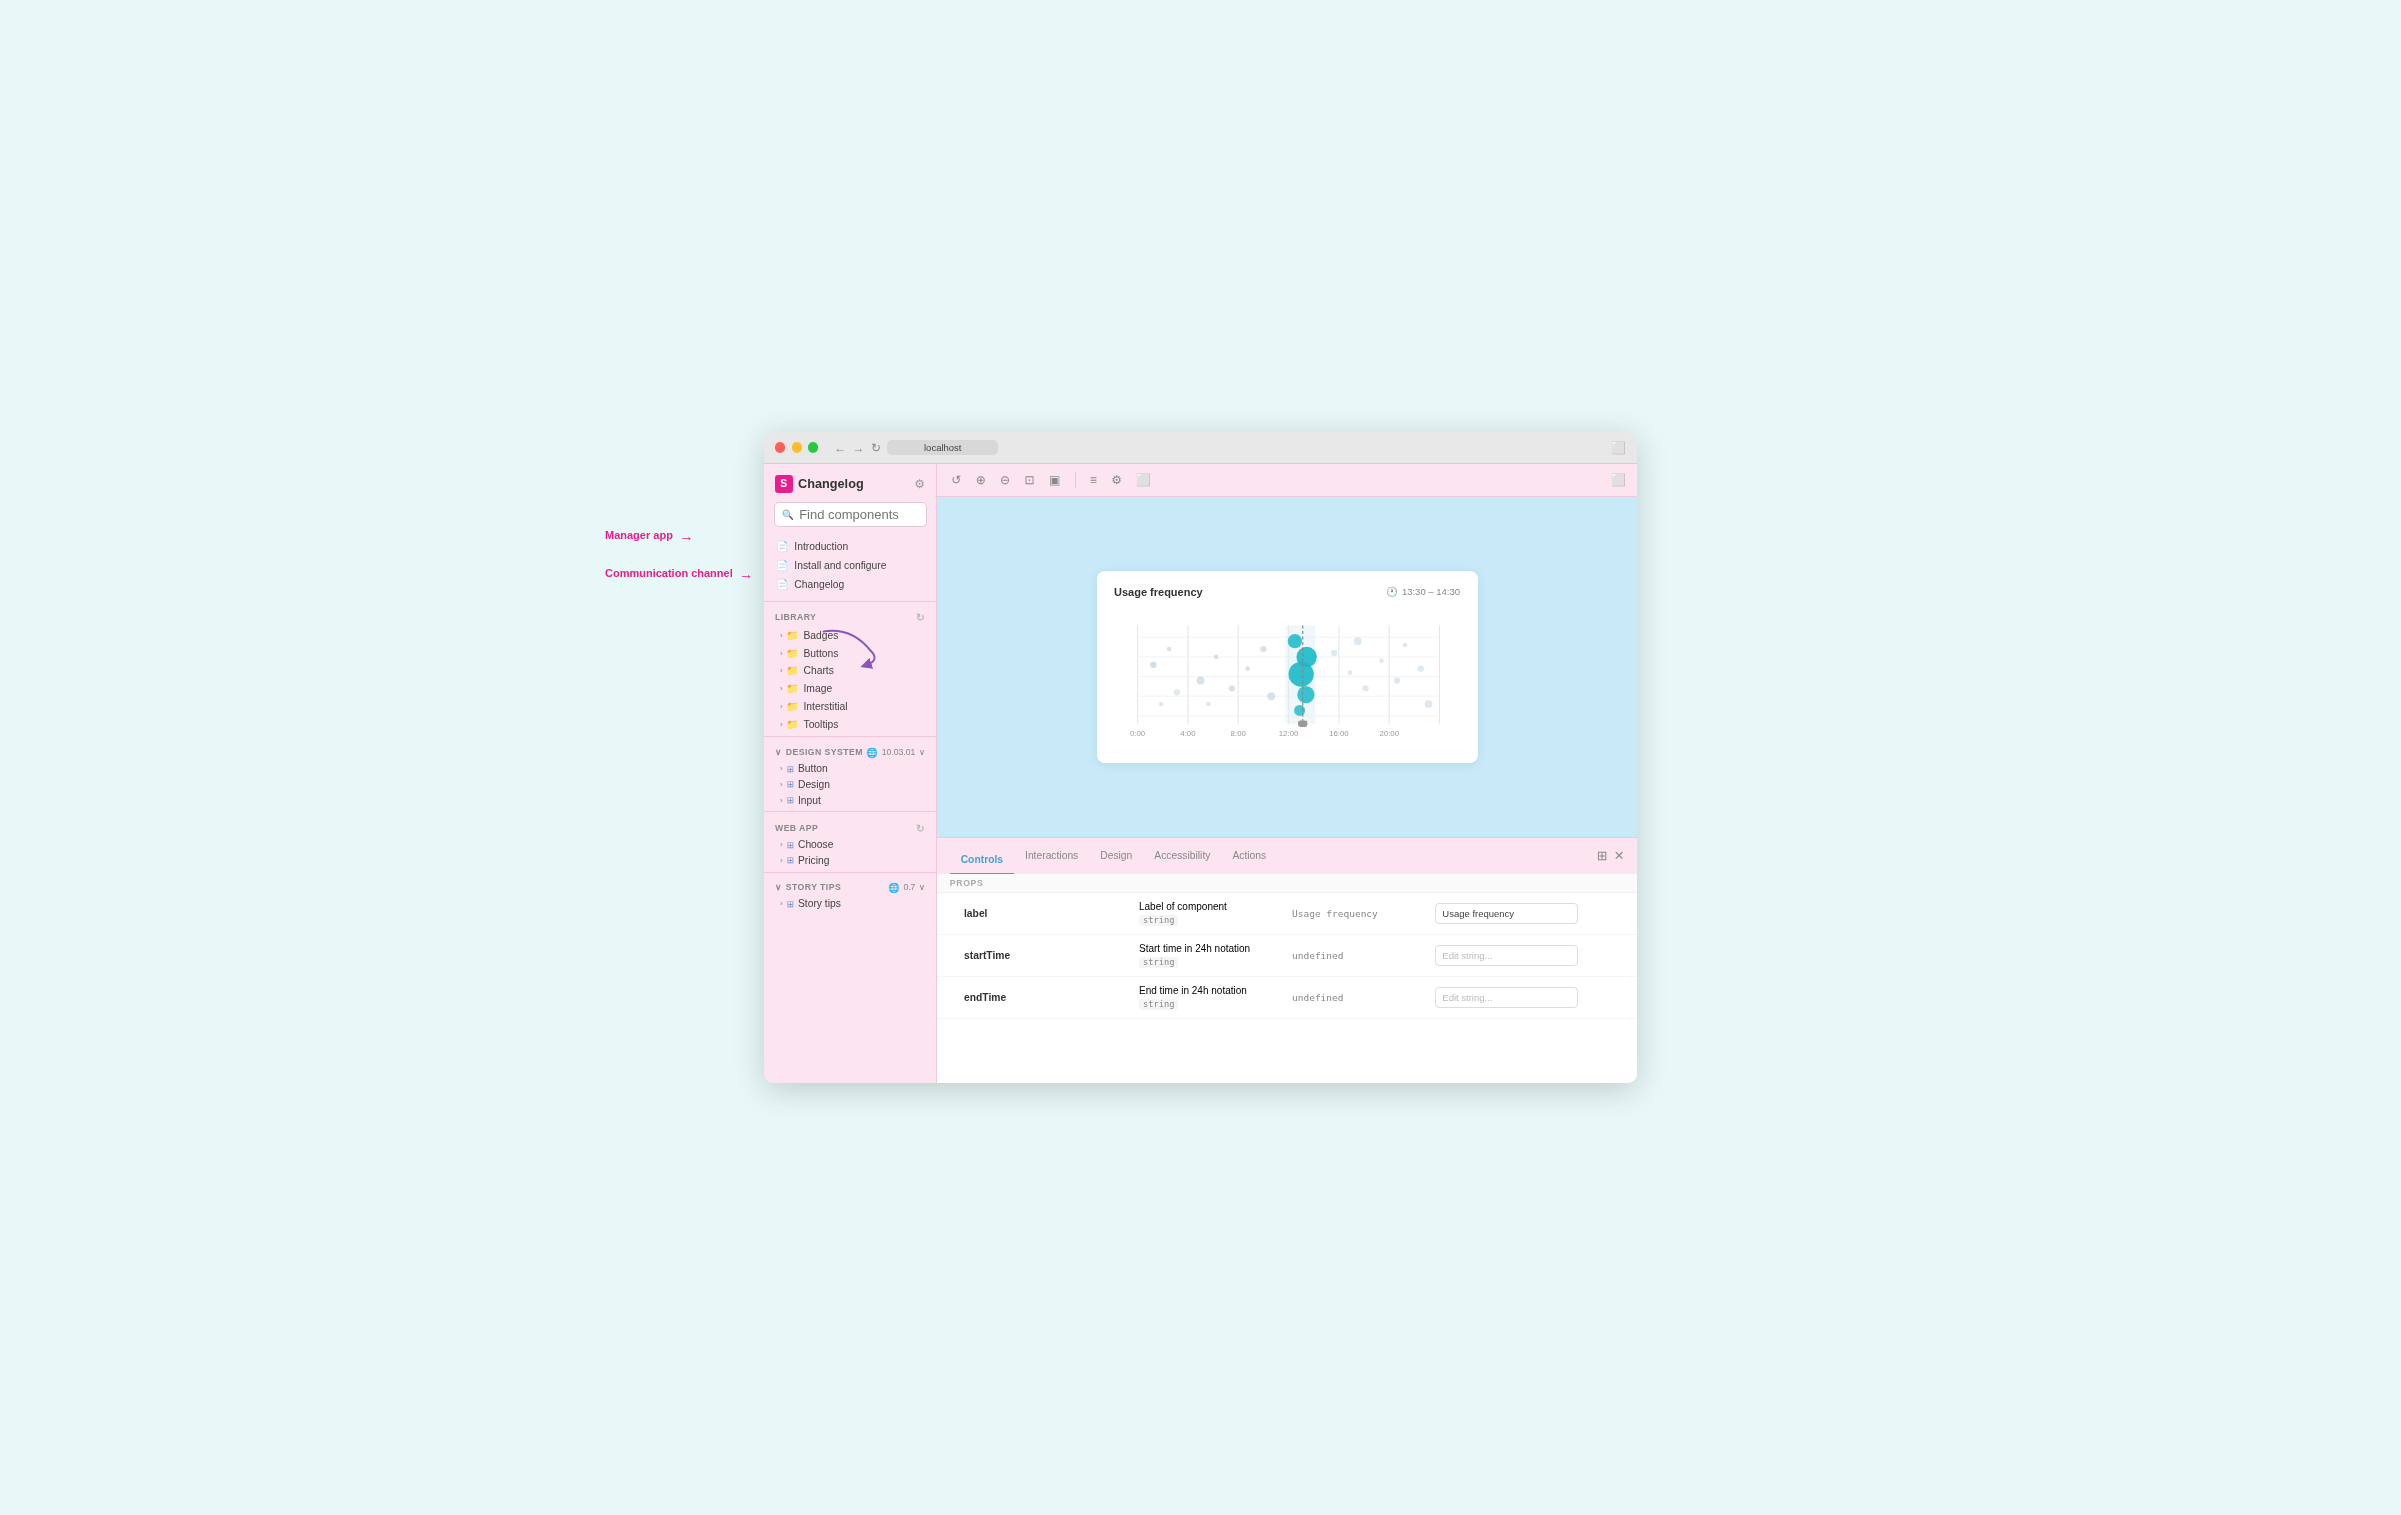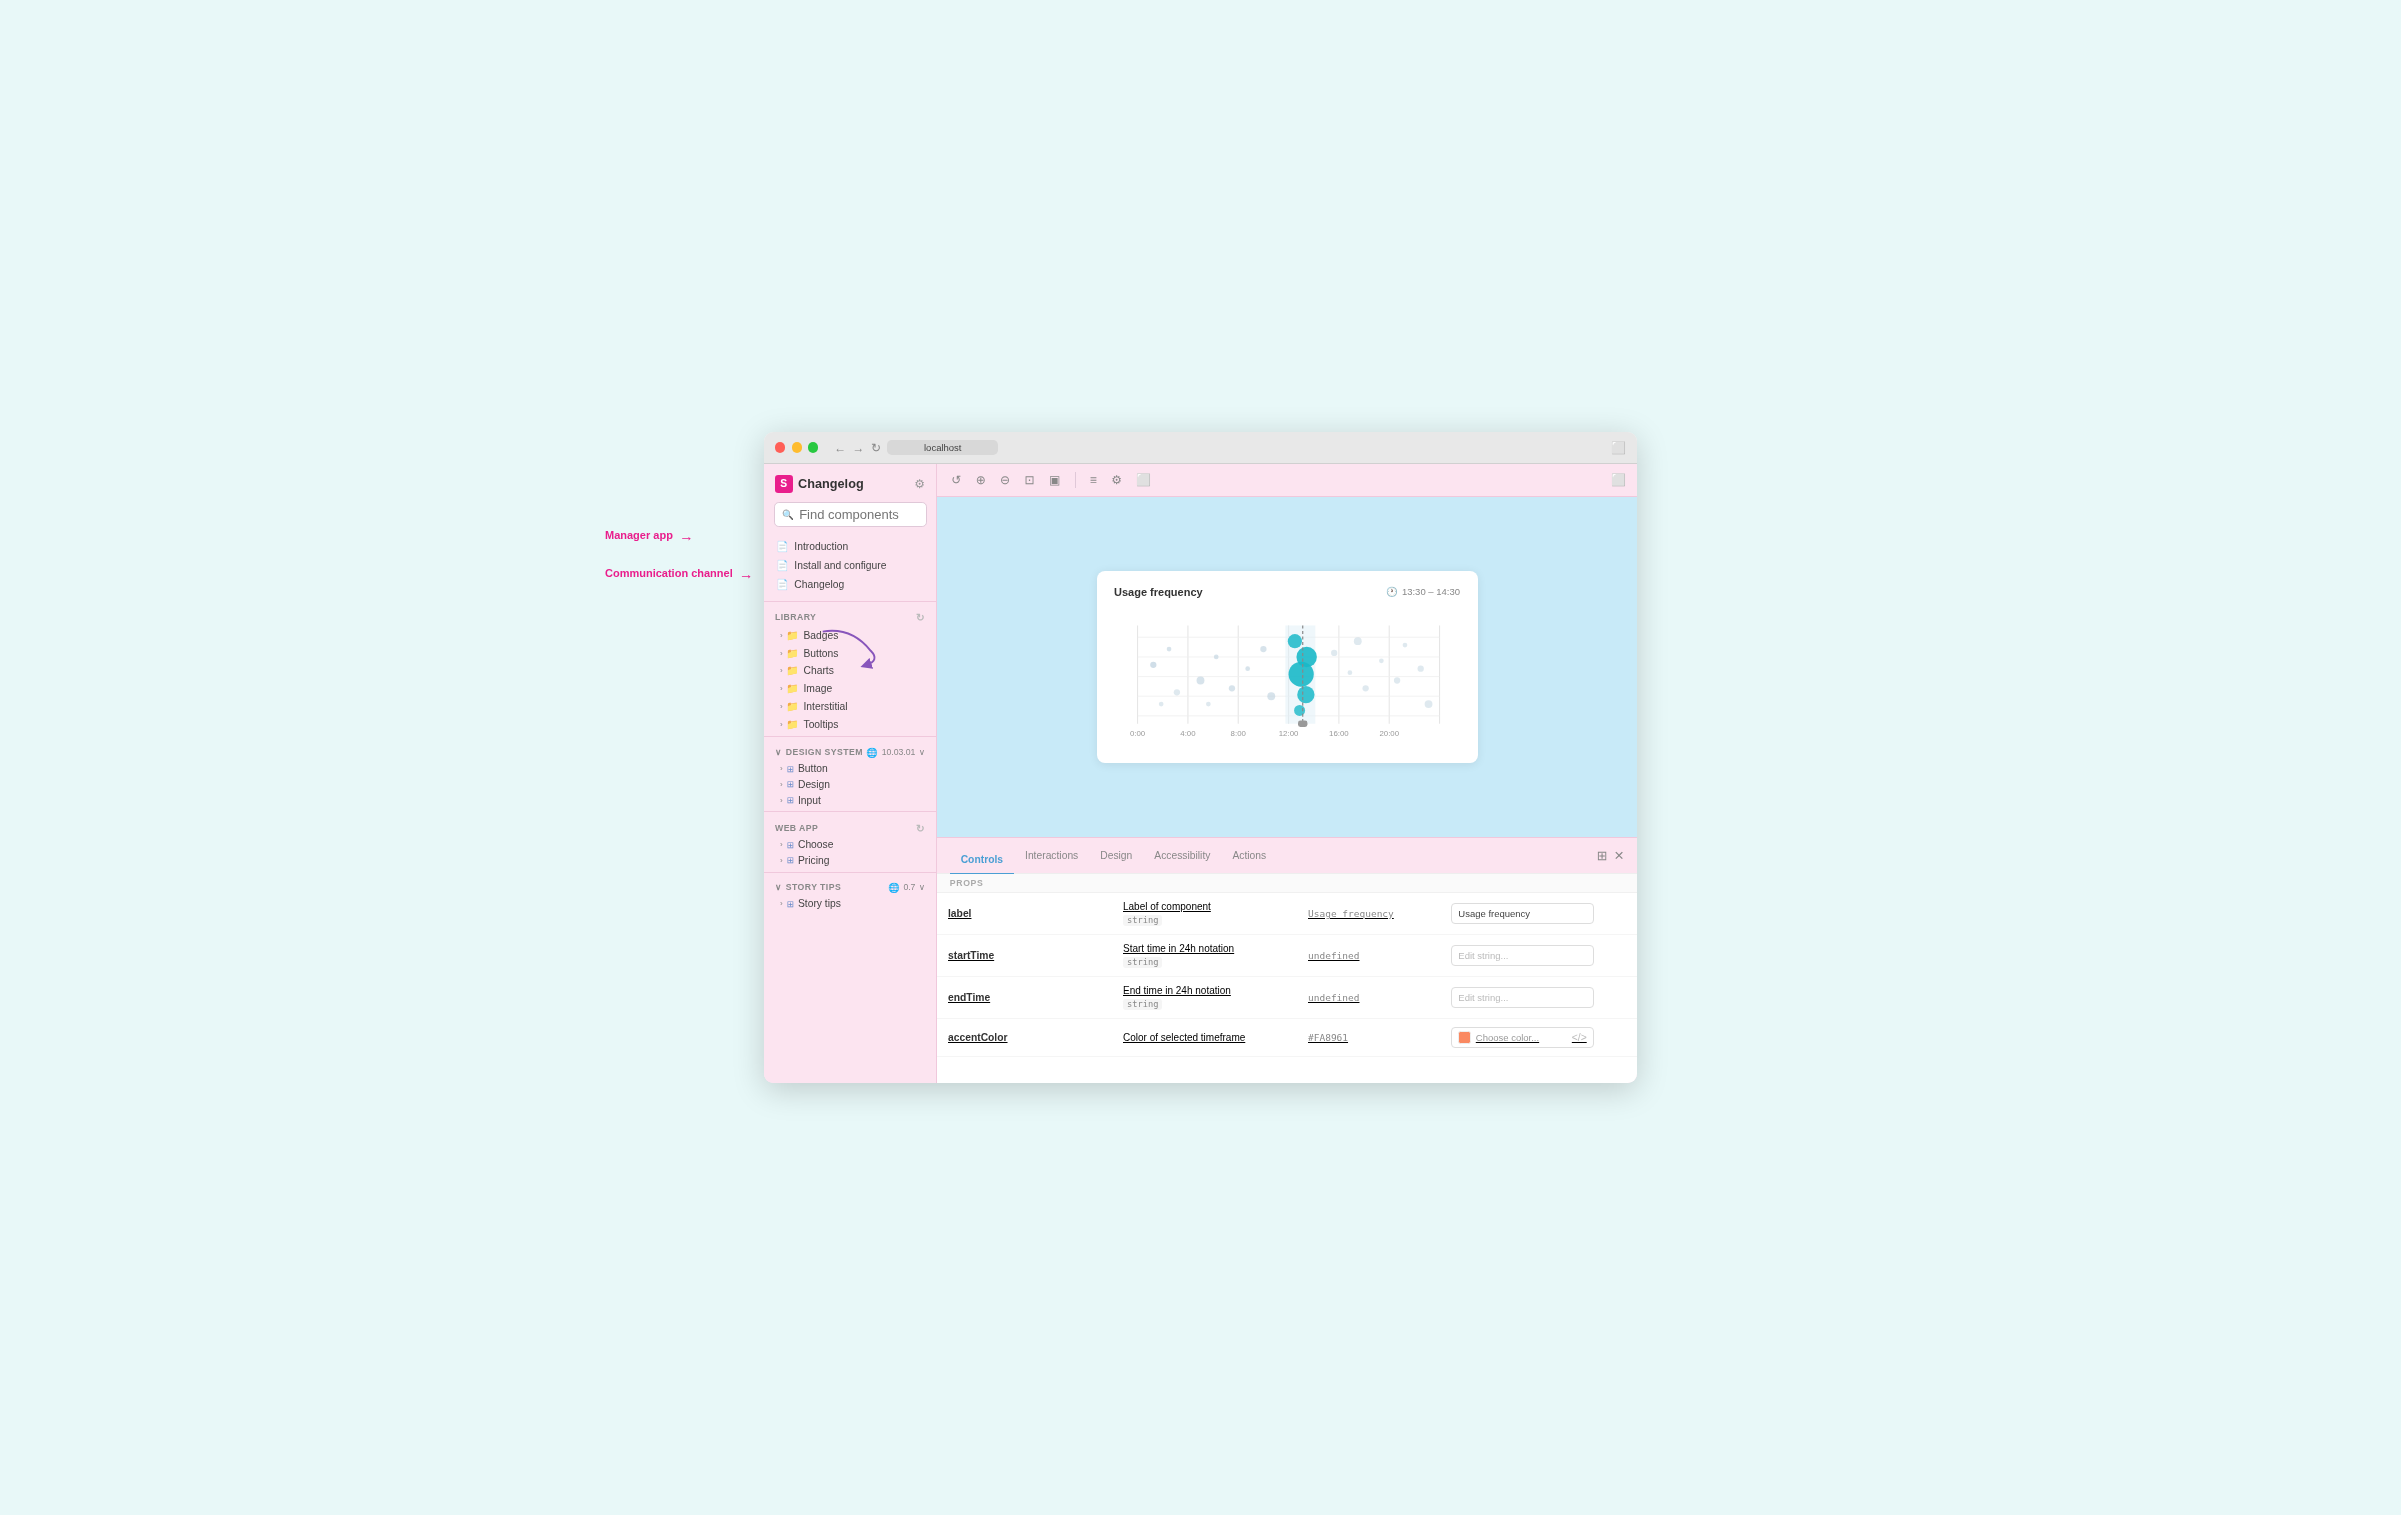--- a/index.html
+++ b/index.html
@@ -358,24 +358,23 @@
       font-weight: 700;
       color: #aaa;
       letter-spacing: 0.08em;
       text-transform: uppercase;
       border-bottom: 0.8px solid #f0f0f0;
     }
 
     .table-row {
       display: grid;
       grid-template-columns: 175px 1fr 143px 175px;
-      padding: 8px 11px;
+      padding: 8px 27px;
       border-bottom: 0.8px solid #f5f5f5;
       align-items: center;
-      text-decoration: underline;
     }
 
     .prop-name {
       font-weight: 600;
       color: #333;
       font-size: 10.3px;
     }
     .prop-type {
       font-size: 8.7px;
       color: #888;
@@ -772,34 +771,20 @@
               <div>
                 <div>End time in 24h notation</div>
                 <div class="prop-type">string</div>
               </div>
               <div class="prop-default">undefined</div>
               <div class="prop-control">
                 <input type="text" placeholder="Edit string..." style="">
               </div>
             </div>
 
-            <div class="table-row">
-              <div class="prop-name">accentColor</div>
-              <div>
-                <div>Color of selected timeframe</div>
-              </div>
-              <div class="prop-default">#FA8961</div>
-              <div class="prop-control">
-                <div class="color-control">
-                  <div class="color-swatch"></div>
-                  <span class="color-label">Choose color...</span>
-                  <span class="code-icon">&lt;/&gt;</span>
-                </div>
-              </div>
-            </div>
 
           </div>
         </div>
 
       </div>
     </div>
   </div>
 
   <svg class="comm-arrow" viewBox="0 0 80 50" style="position:absolute;left:40px;top:190px;width:95px;height:48px;pointer-events:none;">
     <path d="M 10 10 Q 40 5 60 30 Q 70 40 55 45" stroke="#8855bb" stroke-width="2" fill="none" marker-end="url(#arr)"></path>

